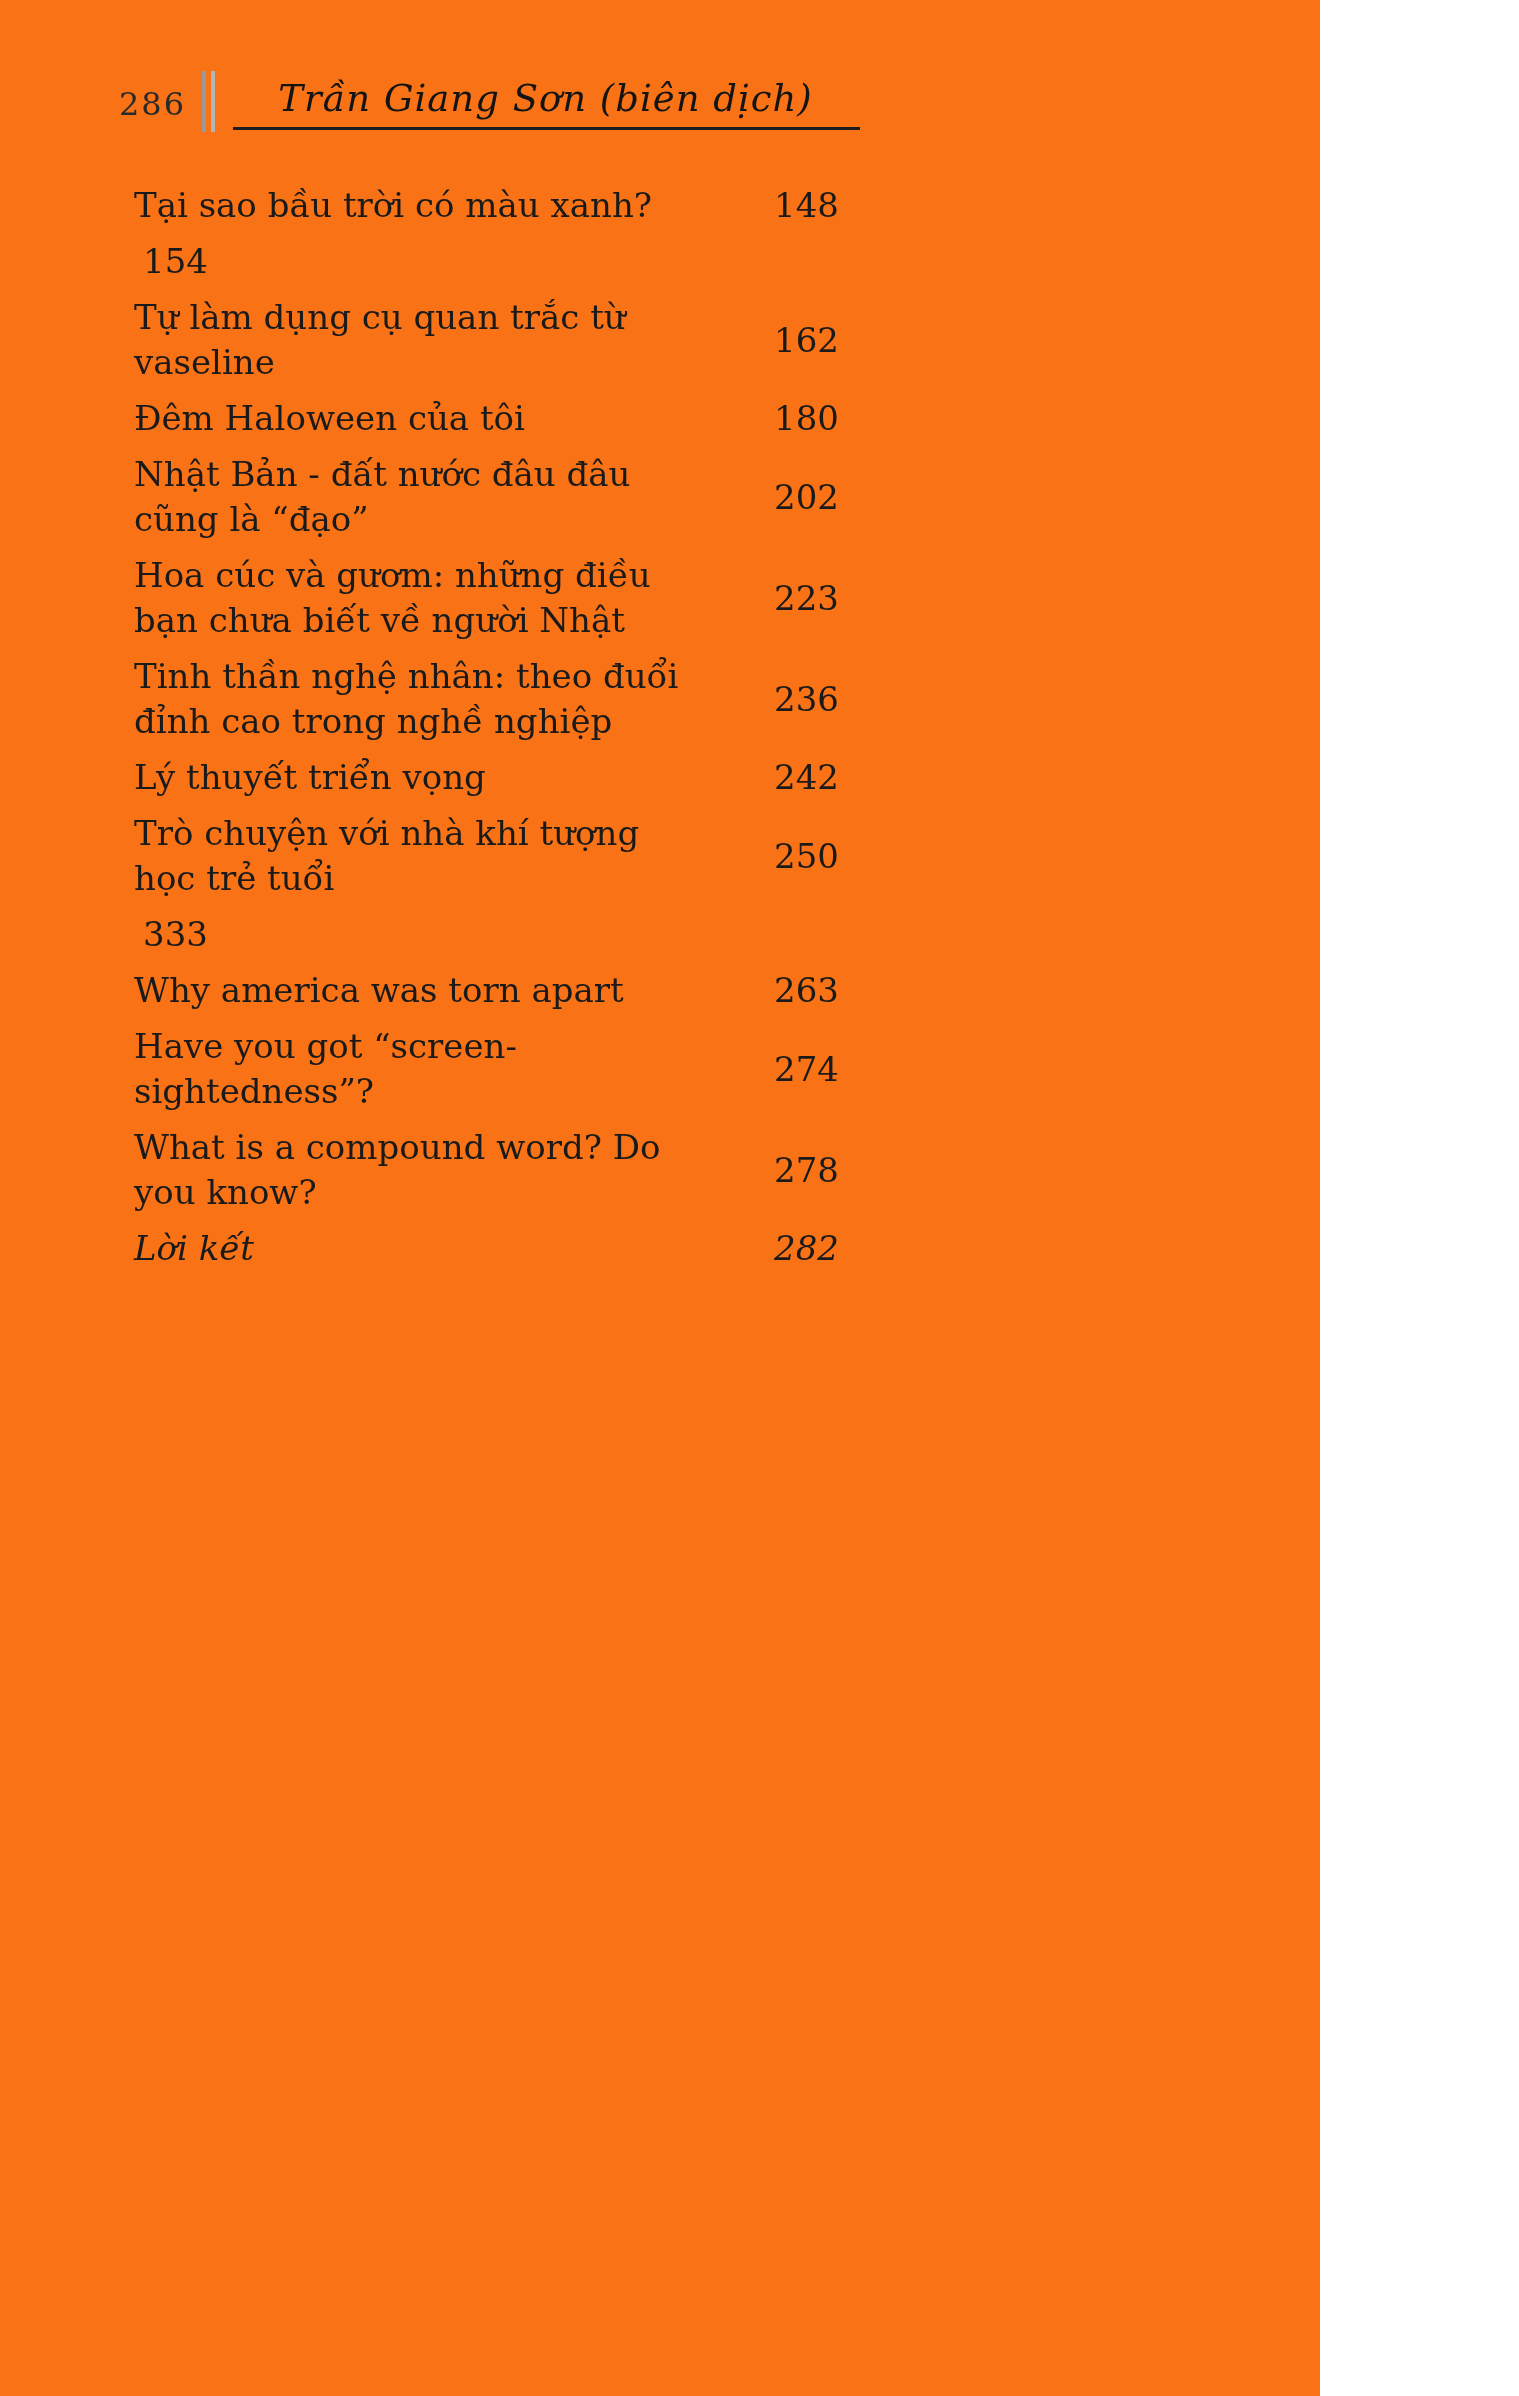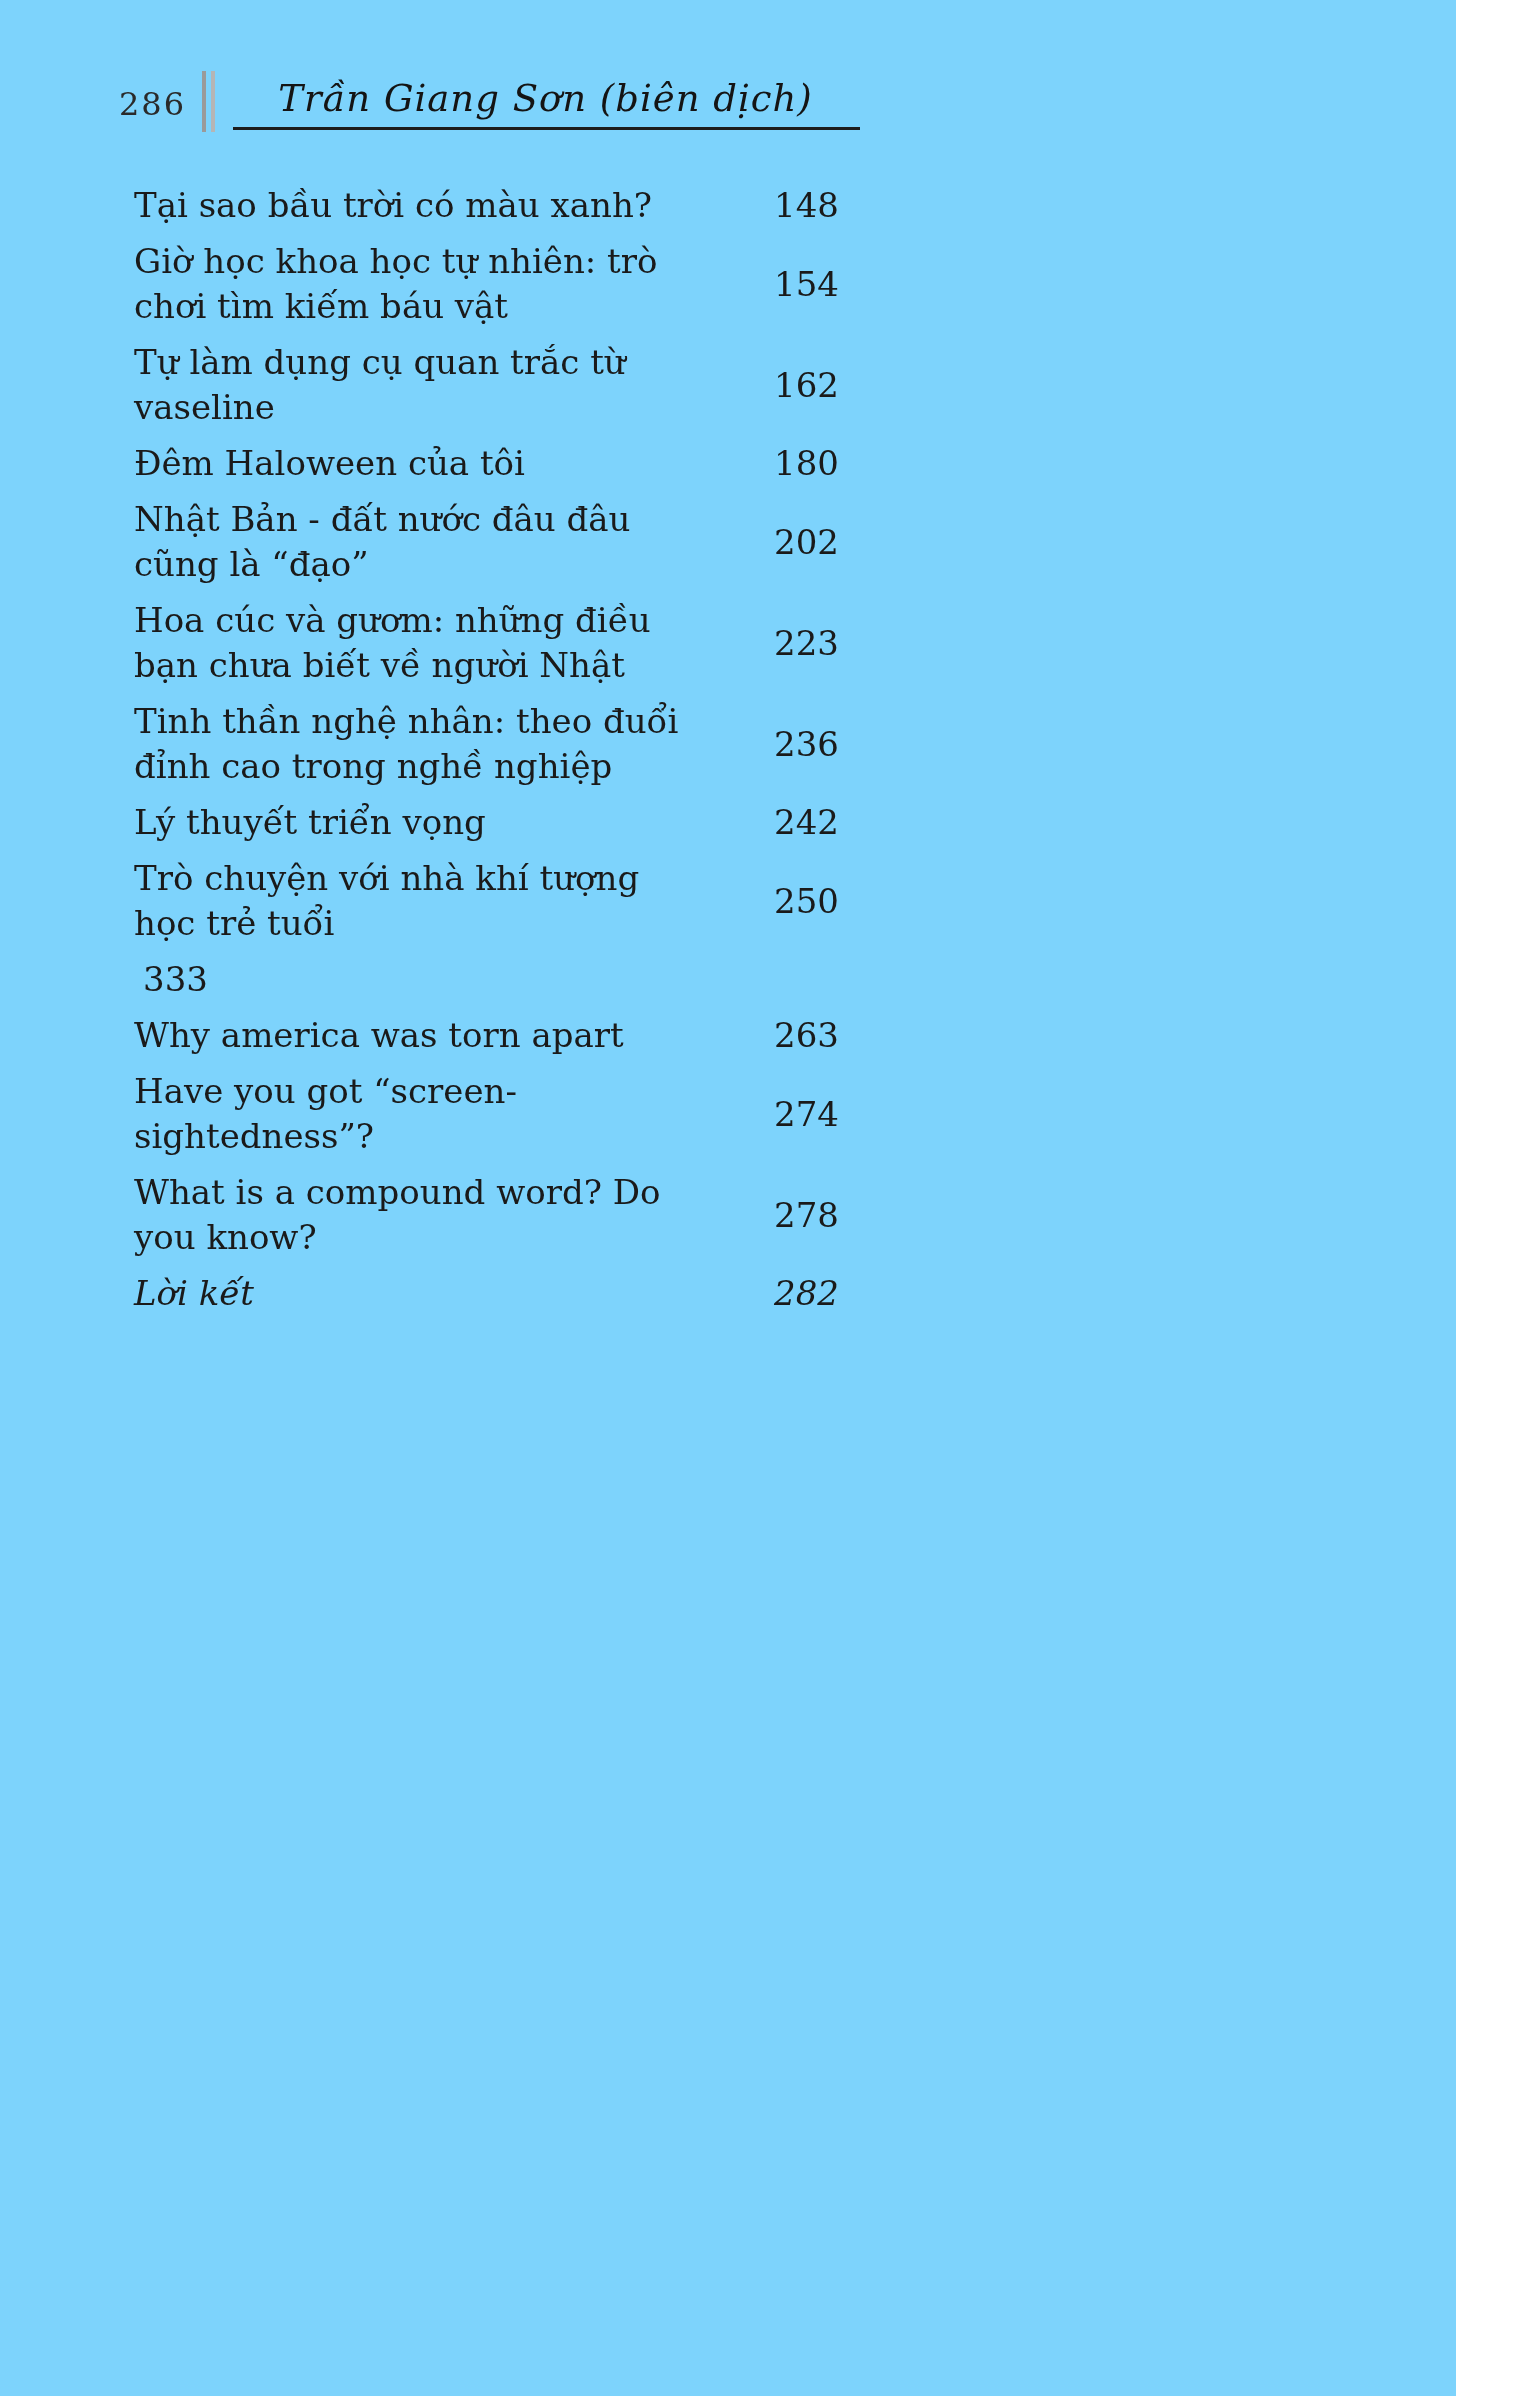--- a/index.html
+++ b/index.html
@@ -11,23 +11,23 @@
     width: 1520px;
     height: 2397px;
     position: relative;
     font-family: "DejaVu Serif", "Liberation Serif", serif;
     color: #1c1c1c;
     -webkit-font-smoothing: antialiased;
   }
   .page {
     position: absolute;
     top: 0; left: 0;
-    width: 1456px;
+    width: 1320px;
     height: 2397px;
-    background: #7dd3fc;
+    background: #f97316;
     overflow: hidden;
   }
 
   
   .header-row {
     position: absolute;
     top: 71px;
     left: 119px;
     width: 741px;
     display: flex;
@@ -122,21 +122,20 @@
       <div class="header-rule"></div>
     </div>
   </header>
 
   <main class="toc" id="toc">
       <div class="toc-entry">
         <div class="toc-title">Tại sao bầu trời có màu xanh?</div>
         <div class="toc-page">148</div>
       </div>
       <div class="toc-entry">
-        <div class="toc-title">Giờ học khoa học tự nhiên: trò chơi tìm kiếm báu vật</div>
         <div class="toc-page">154</div>
       </div>
       <div class="toc-entry">
         <div class="toc-title">Tự làm dụng cụ quan trắc từ vaseline</div>
         <div class="toc-page">162</div>
       </div>
       <div class="toc-entry">
         <div class="toc-title">Đêm Haloween của tôi</div>
         <div class="toc-page">180</div>
       </div>

